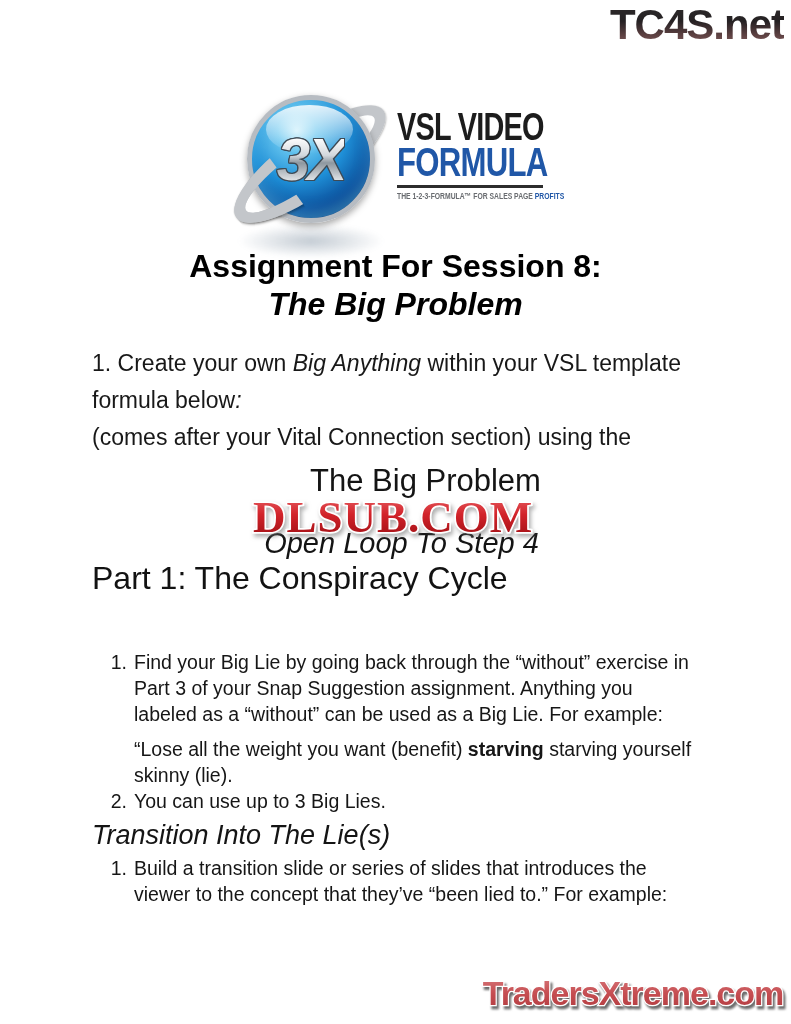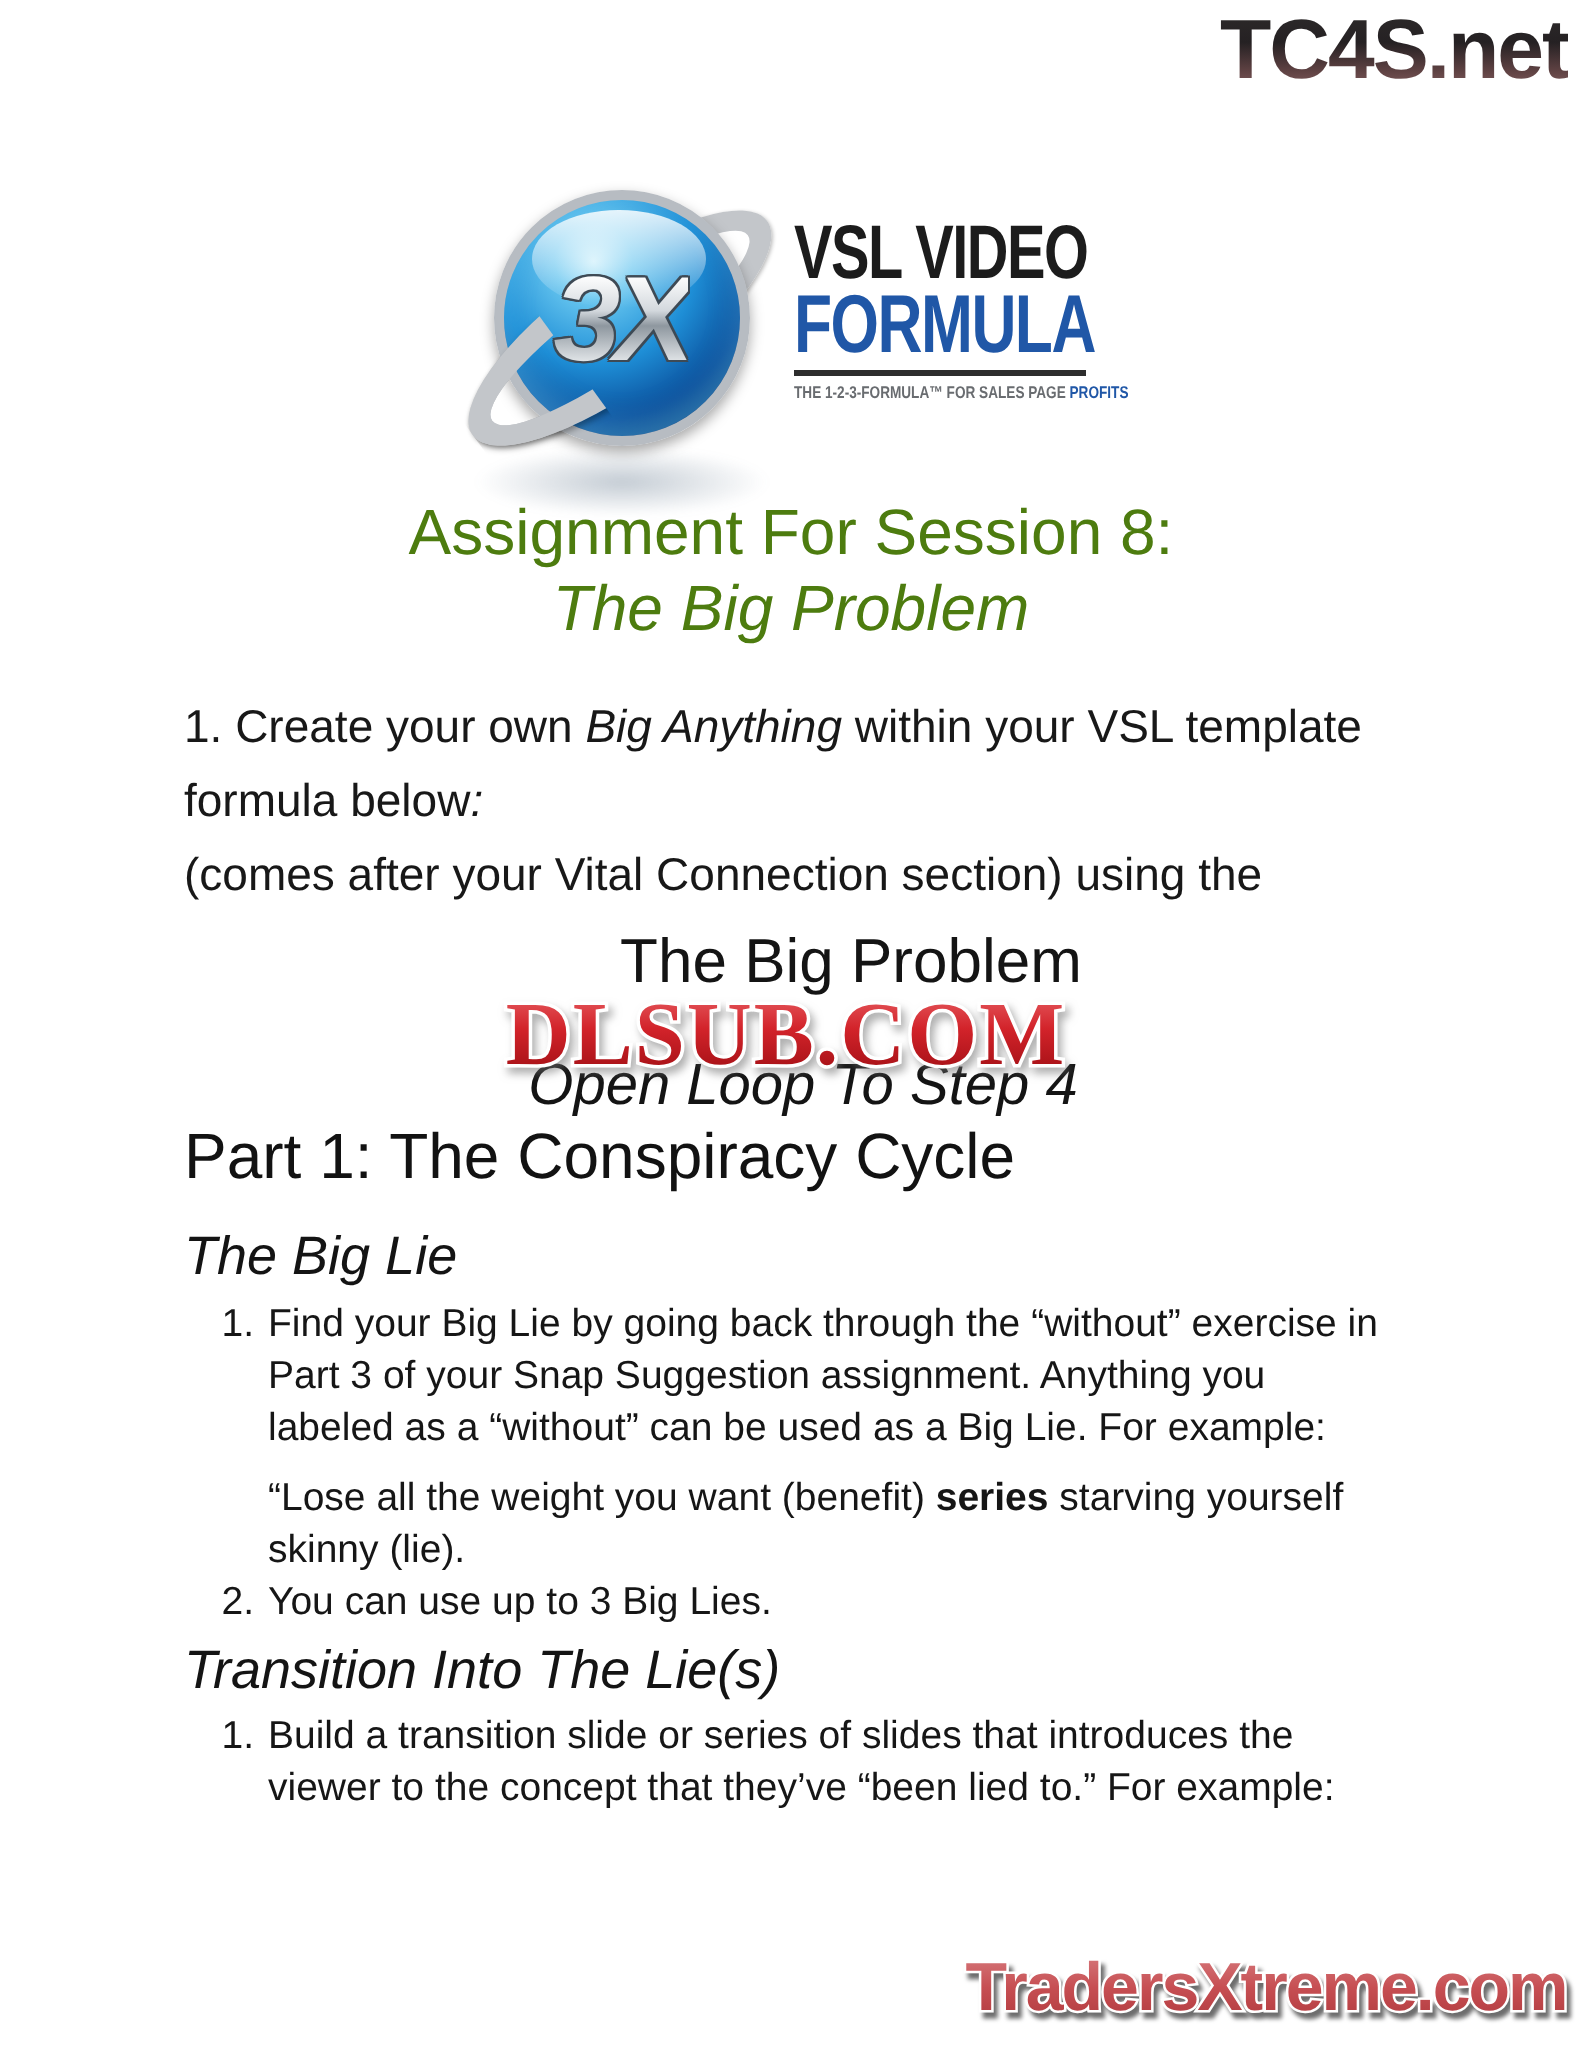--- a/index.html
+++ b/index.html
@@ -125,23 +125,23 @@
   }
   .logo-tagline .hl { color: #2057a7; }
   
   .doc-title {
     position: absolute;
     top: 247px;
     left: 0;
     width: 100%;
     text-align: center;
     font-size: 32px;
-    font-weight: 400;
+    font-weight: 700;
     line-height: 38px;
-    color: #4d7c0f;
+    color: #000000;
   }
   .doc-title .t2 { font-style: italic; }
   .intro {
     position: absolute;
     top: 345px;
     left: 92px;
     font-size: 23px;
     line-height: 37px;
     color: #181818;
   }
@@ -250,35 +250,34 @@
         <stop offset="1" stop-color="#990c11"></stop>
       </linearGradient>
     </defs>
     <text x="149" y="45" text-anchor="middle" font-family="Liberation Serif, serif" font-size="45" font-weight="bold" letter-spacing="1" fill="url(#dlgrad)" stroke="#ffffff" stroke-width="3.5" paint-order="stroke">DLSUB.COM</text>
   </svg>
 
   <div class="open-loop">Open Loop To Step 4</div>
 
   <div class="part1-h">Part 1: The Conspiracy Cycle</div>
 
-  <div class="sub-h big-lie">The Big Lie</div>
 
   <div class="ol-list list-1">
       <div class="li-row">
         <span class="li-marker">1.</span>
         <span class="li-text">
           <div><span>Find your Big Lie by going back through the “without” exercise in</span></div>
           <div><span>Part 3 of your Snap Suggestion assignment. Anything you</span></div>
           <div><span>labeled as a “without” can be used as a Big Lie. For example:</span></div>
         </span>
       </div>
       <div class="li-row quote">
         <span class="li-marker"></span>
         <span class="li-text">
-          <div><span>“Lose all the weight you want (benefit) </span><span style="font-weight: 700;">series</span><span> starving yourself</span></div>
+          <div><span>“Lose all the weight you want (benefit) </span><span style="font-weight: 700;">starving</span><span> starving yourself</span></div>
           <div><span>skinny (lie).</span></div>
         </span>
       </div>
       <div class="li-row">
         <span class="li-marker">2.</span>
         <span class="li-text">
           <div><span>You can use up to 3 Big Lies.</span></div>
         </span>
       </div>
     </div>

